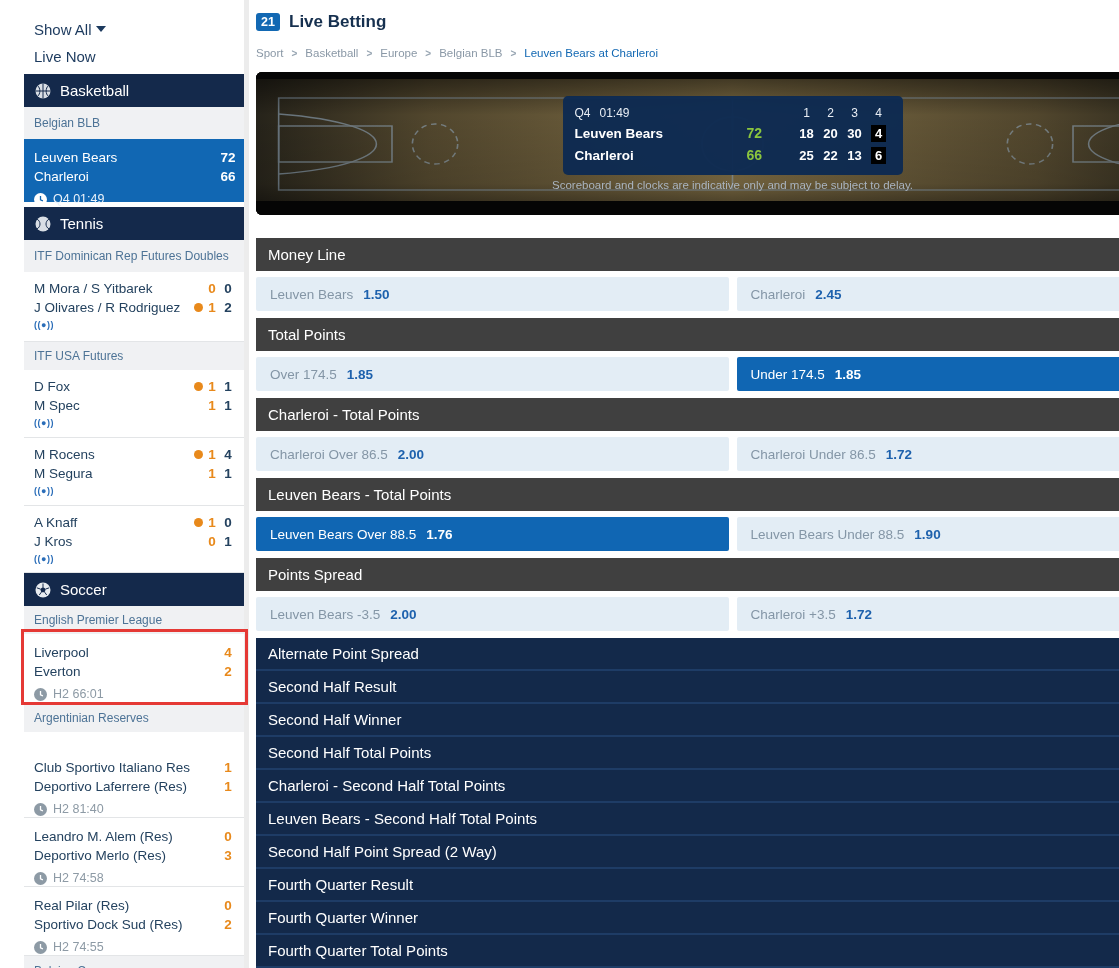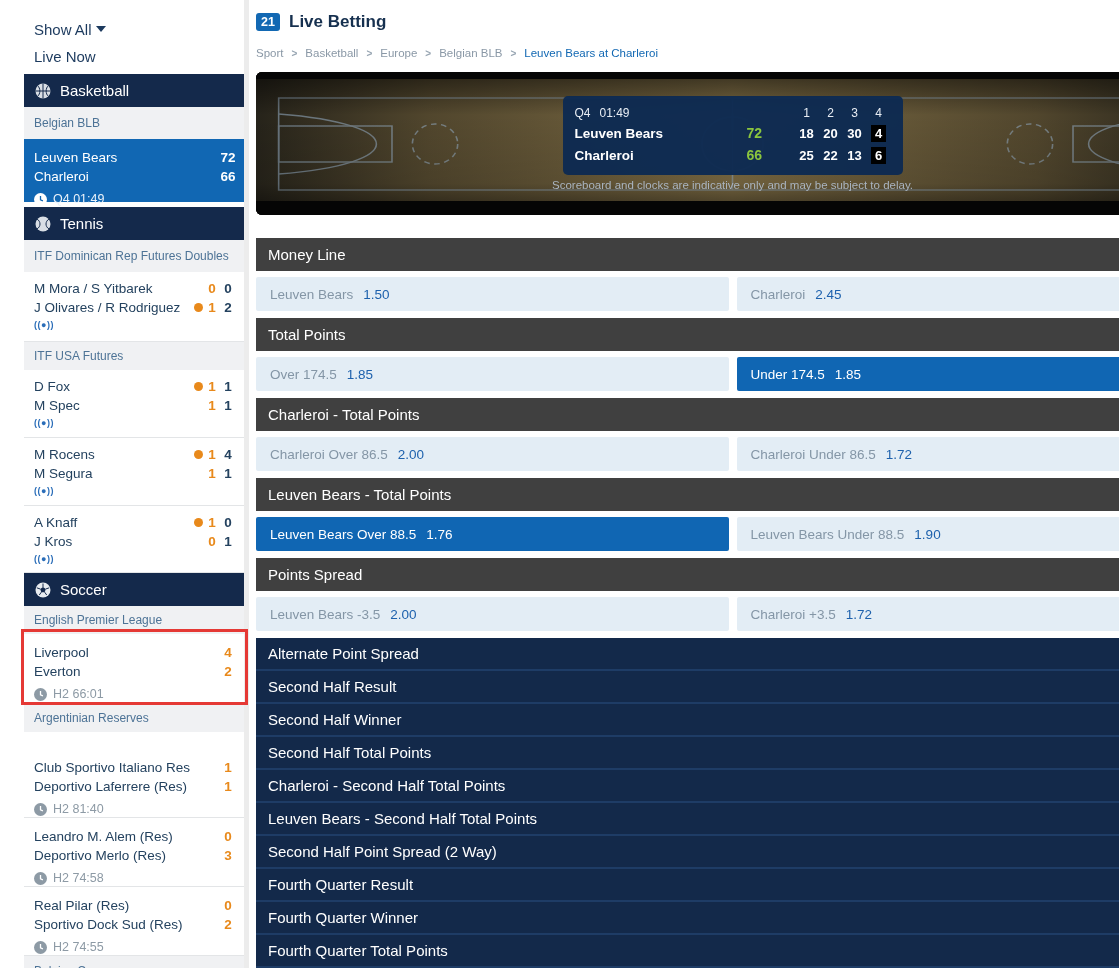--- a/index.html
+++ b/index.html
@@ -57,21 +57,21 @@
   .sb-clock-gap { margin-left:9px; }
   .sb-note { position:absolute; top:107px; left:0; width:100%; text-align:center; font-size:11.5px; color:#a9b4c0; }
   
   .market-header { position:relative; height:33px; background:#404040; color:#fff; font-size:15px; display:flex; align-items:center; padding:0 44px 0 12px; margin-bottom:6px; cursor:pointer; }
   .chev { position:absolute; right:18px; top:50%; width:8px; height:8px; border-right:2px solid #d9e6f2; border-bottom:2px solid #d9e6f2; }
   .chev.up { transform:translateY(-20%) rotate(-135deg); }
   .chev.down { transform:translateY(-70%) rotate(45deg); }
   .selections { display:flex; gap:8px; margin-bottom:7px; }
   .selection { flex:1; height:34px; background:#e3edf5; border-radius:2px; display:flex; align-items:center; gap:10px; padding:0 14px; font-size:13.5px; cursor:pointer; }
   .selection .lbl { color:#8496a6; }
-  .selection .odds { color:#1d61ad; font-weight:normal; }
+  .selection .odds { color:#1d61ad; font-weight:bold; }
   .selection.selected { background:#1066b3; }
   .selection.selected .lbl, .selection.selected .odds { color:#fff; }
   .collapsed-bar { position:relative; height:33px; background:#13294a; color:#fff; font-size:15px; display:flex; align-items:center; padding:0 44px 0 12px; border-bottom:2px solid #1e3c66; cursor:pointer; }
 </style>
 </head>
 <body>
 
 <div id="sidebar">
   <div class="sb-filter">
     <div class="filter-row">

